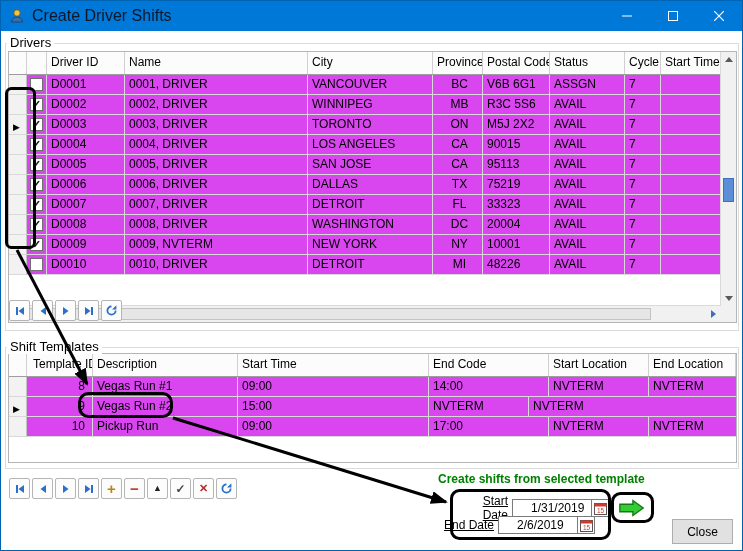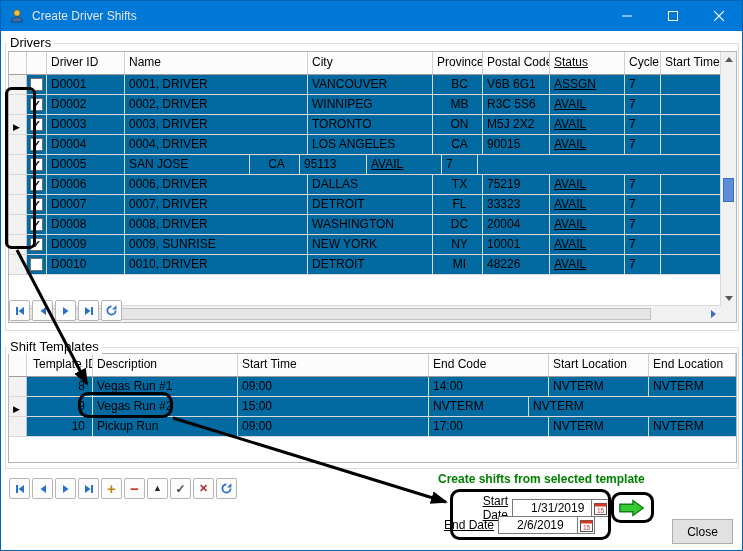--- a/index.html
+++ b/index.html
@@ -2,51 +2,51 @@
 <html style="--titlebar: #0078d7; --heading-green: #008000; --arrow-green: #33cc33; --accent-blue: #2a6fc9;"><head>
 <meta charset="utf-8">
 <style>
   html,body{margin:0;padding:0;background:#d0d0d0;}
   .window{position:relative;width:743px;height:551px;background:#fff;border:1px solid #0063b1;
     box-sizing:border-box;overflow:hidden;font-family:"Liberation Sans",sans-serif;font-size:12px;color:#000;}
   
   .titlebar{position:absolute;left:0;top:0;right:0;height:30px;background:var(--titlebar,#0078d7);
     display:flex;align-items:center;}
   .app-icon{margin:0 7px 0 8px;display:flex;}
-  .title{color:#e5e5e5;font-size:12px;}
+  .title{color:#0f172a;font-size:16px;}
   .win-btns{margin-left:auto;display:flex;height:100%;}
   .win-btn{width:46px;height:100%;display:flex;align-items:center;justify-content:center;cursor:default;}
   .win-btn.close-button{background:transparent;}
   
   .group{position:absolute;border:1px solid #dcdcdc;box-sizing:border-box;}
   #grp-drivers{left:4px;top:42px;width:734px;height:288px;}
   #grp-templates{left:4px;top:346px;width:734px;height:122px;}
   .group-label{position:absolute;background:#fff;padding:0 3px;font-size:13px;z-index:2;}
   #lbl-drivers{left:6px;top:34px;}
   #lbl-templates{left:6px;top:338px;}
   
   .grid{position:absolute;background:#fff;border:1px solid #b5b5b5;box-sizing:border-box;z-index:1;}
   #drivers-grid{left:7px;top:50px;width:729px;height:272px;}
   #templates-grid{left:7px;top:352px;width:729px;height:110px;}
   .grid-inner{position:absolute;left:0;top:0;right:0;bottom:0;overflow:hidden;}
   #drivers-grid .grid-inner{right:15px;bottom:16px;}
   .grid-header{display:flex;height:22px;background:#fcfcfc;border-bottom:1px solid #9e9e9e;}
-  .grid-row{display:flex;height:20px;background:#0369a1;}
+  .grid-row{display:flex;height:20px;background:#d946ef;}
   .cell{box-sizing:border-box;border-right:1px solid #d9d9d9;border-bottom:1px solid #d9d9d9;
     padding-left:4px;white-space:nowrap;overflow:hidden;line-height:19px;flex:none;}
   .grid-header .cell{border-bottom:none;line-height:21px;background:#fcfcfc;border-right:1px solid #d0d0d0;}
   .row-hdr{background:#f2f2f2;border-right:1px solid #c3c3c3;padding:0;position:relative;}
   .row-hdr.current::before{content:"▶";position:absolute;left:4px;top:3px;font-size:9px;color:#000;}
   .cb-cell{display:flex;align-items:center;justify-content:center;padding:0;}
   .cb{width:13px;height:13px;box-sizing:border-box;border:1px solid #707070;background:#fff;
     display:flex;align-items:center;justify-content:center;font-size:11px;font-weight:bold;color:#1a1a1a;}
   .cb.checked::after{content:"✓";}
   
   .c-rowhdr{width:18px;} .c-check{width:20px;} .c-id{width:78px;} .c-name{width:183px;}
-  .c-city{width:125px;} .c-prov{width:50px;text-align:center;} .c-postal{width:67px;} .c-status{width:75px;text-decoration:underline;}
+  .c-city{width:125px;} .c-prov{width:50px;text-align:center;} .c-postal{width:67px;} .c-status{width:75px;}
   .c-cycle{width:36px;} .c-stime{flex:1 1 auto;border-right:none;}
   
   .t-rowhdr{width:18px;} .t-id{width:66px;text-align:right;padding-right:7px;padding-left:0;}
   .t-desc{width:145px;} .t-start{width:191px;} .t-end{width:120px;} .t-sloc{width:100px;}
   .t-eloc{flex:1 1 auto;border-right:none;}
   #templates-grid .grid-header .t-id{text-align:left;padding-left:6px;padding-right:0;}
   
   .vscroll{position:absolute;top:0;right:0;width:15px;bottom:16px;background:#f1f1f1;border-left:1px solid #dadada;}
   .hscroll{position:absolute;left:0;right:15px;bottom:0;height:16px;background:#f1f1f1;border-top:1px solid #dadada;display:flex;align-items:center;}
   .corner{position:absolute;right:0;bottom:0;width:15px;height:16px;background:#f1f1f1;}
@@ -189,20 +189,21 @@
     <div class="cell c-status">AVAIL</div>
     <div class="cell c-cycle">7</div>
     <div class="cell c-stime"></div>
   </div>
           <div class="grid-row">
     <div class="cell row-hdr c-rowhdr"></div>
     <div class="cell cb-cell c-check">
               <span class="cb checked"></span>
             </div>
     <div class="cell c-id">D0005</div>
+    <div class="cell c-name">0005, DRIVER</div>
     <div class="cell c-city">SAN JOSE</div>
     <div class="cell c-prov">CA</div>
     <div class="cell c-postal">95113</div>
     <div class="cell c-status">AVAIL</div>
     <div class="cell c-cycle">7</div>
     <div class="cell c-stime"></div>
   </div>
           <div class="grid-row">
     <div class="cell row-hdr c-rowhdr"></div>
     <div class="cell cb-cell c-check">
@@ -244,21 +245,21 @@
     <div class="cell c-status">AVAIL</div>
     <div class="cell c-cycle">7</div>
     <div class="cell c-stime"></div>
   </div>
           <div class="grid-row">
     <div class="cell row-hdr c-rowhdr"></div>
     <div class="cell cb-cell c-check">
               <span class="cb checked"></span>
             </div>
     <div class="cell c-id">D0009</div>
-    <div class="cell c-name">0009, SUNRISE</div>
+    <div class="cell c-name">0009, NVTERM</div>
     <div class="cell c-city">NEW YORK</div>
     <div class="cell c-prov">NY</div>
     <div class="cell c-postal">10001</div>
     <div class="cell c-status">AVAIL</div>
     <div class="cell c-cycle">7</div>
     <div class="cell c-stime"></div>
   </div>
           <div class="grid-row">
     <div class="cell row-hdr c-rowhdr"></div>
     <div class="cell cb-cell c-check">

